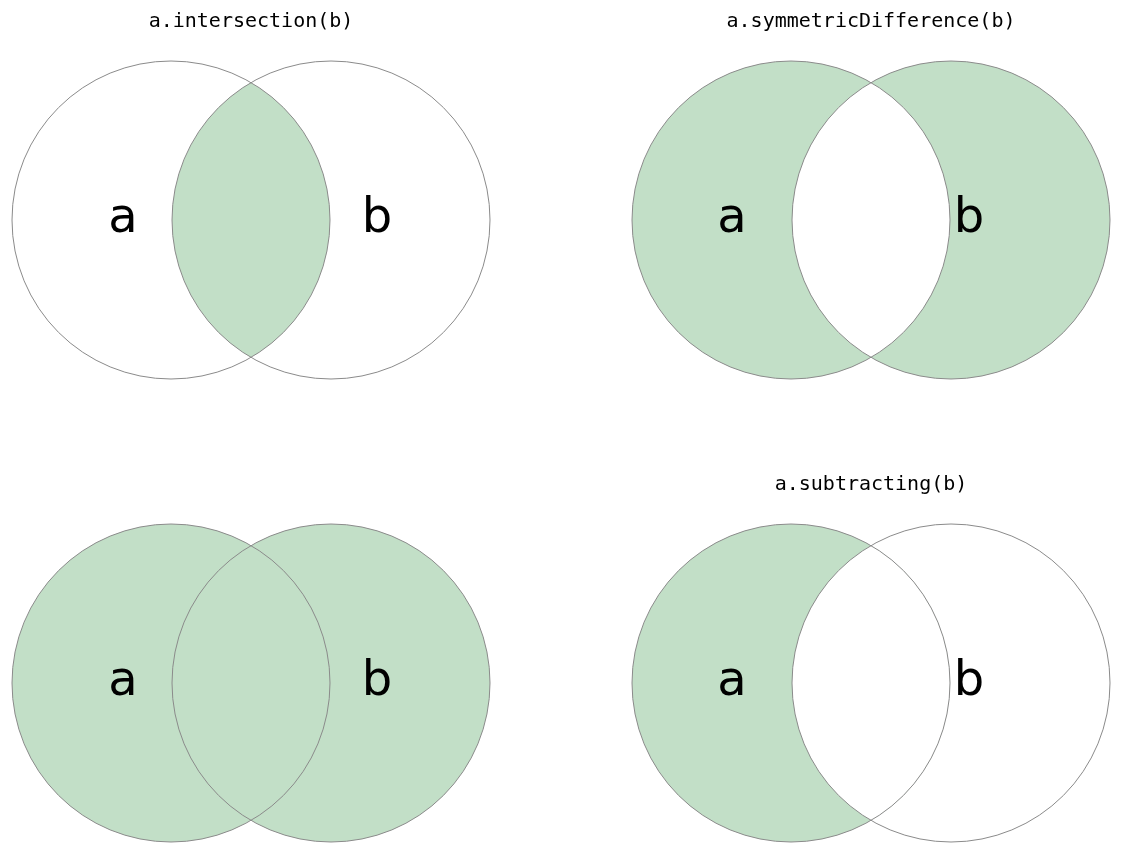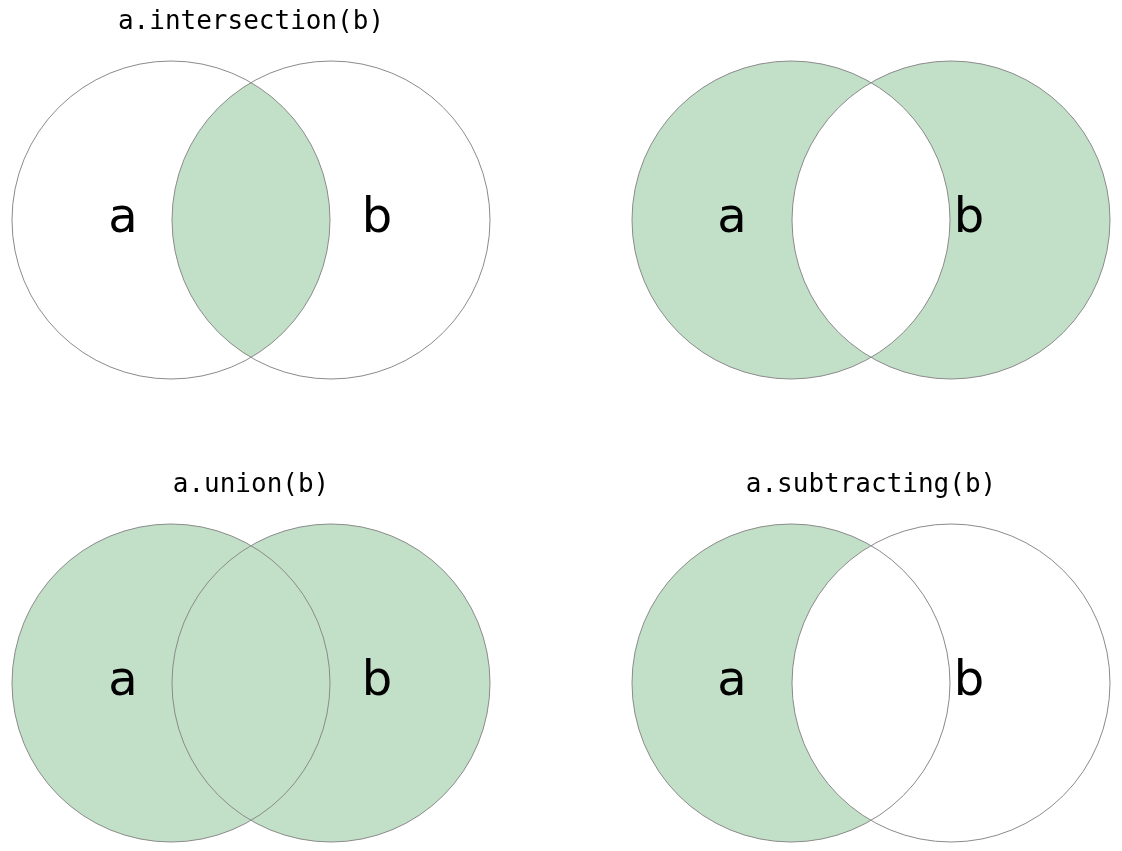--- a/index.html
+++ b/index.html
@@ -25,21 +25,21 @@
   .cell.br { left: 561px; top: 463px; width: 561px; height: 388px; text-decoration: underline; }
 
   .venn-title {
     position: absolute;
     top: 5px;
     margin: 0;
     transform: translateX(-50%);
     white-space: nowrap;
     font-family: "DejaVu Sans Mono", monospace;
     font-weight: normal;
-    font-size: 26px;
+    font-size: 20px;
     line-height: 30px;
     color: #000000;
   }
   .pos-left  { left: 251px; }
   .pos-right { left: 310px; }
 
   svg.venn {
     position: absolute;
     left: 0;
     top: 0;
@@ -68,38 +68,38 @@
         </defs>
         <circle cx="331" cy="220" r="159" fill="#c2dfc7" clip-path="url(#clip-intersection)"></circle>
         <circle cx="171" cy="220" r="159" fill="none" stroke="#8b8b8b" stroke-width="1"></circle>
         <circle cx="331" cy="220" r="159" fill="none" stroke="#8b8b8b" stroke-width="1"></circle>
         <text x="123" y="215" class="circle-label">a</text>
         <text x="377" y="215" class="circle-label">b</text>
       </svg>
   </section>
 
   <section class="cell tr">
+    <h2 class="venn-title pos-right">a.symmetricDifference(b)</h2>
     <svg class="venn" width="561" height="430" viewBox="0 0 561 430">
         <defs>
           <clipPath id="clip-symmetric-difference">
             <circle cx="230" cy="220" r="159"></circle>
           </clipPath>
         </defs>
         <circle cx="230" cy="220" r="159" fill="#c2dfc7"></circle>
         <circle cx="390" cy="220" r="159" fill="#c2dfc7"></circle>
         <circle cx="390" cy="220" r="159" fill="#ffffff" clip-path="url(#clip-symmetric-difference)"></circle>
         <circle cx="230" cy="220" r="159" fill="none" stroke="#8b8b8b" stroke-width="1"></circle>
         <circle cx="390" cy="220" r="159" fill="none" stroke="#8b8b8b" stroke-width="1"></circle>
         <text x="171" y="215" class="circle-label">a</text>
         <text x="408" y="215" class="circle-label">b</text>
       </svg>
   </section>
 
   <section class="cell bl">
-    <h2 class="venn-title pos-left">a.union(b)</h2>
     <svg class="venn" width="561" height="388" viewBox="0 0 561 388">
         <defs>
           <clipPath id="clip-union">
             <circle cx="171" cy="220" r="159"></circle>
           </clipPath>
         </defs>
         <circle cx="171" cy="220" r="159" fill="#c2dfc7"></circle>
         <circle cx="331" cy="220" r="159" fill="#c2dfc7"></circle>
         <circle cx="331" cy="220" r="159" fill="#c2dfc7" clip-path="url(#clip-union)"></circle>
         <circle cx="171" cy="220" r="159" fill="none" stroke="#8b8b8b" stroke-width="1"></circle>

